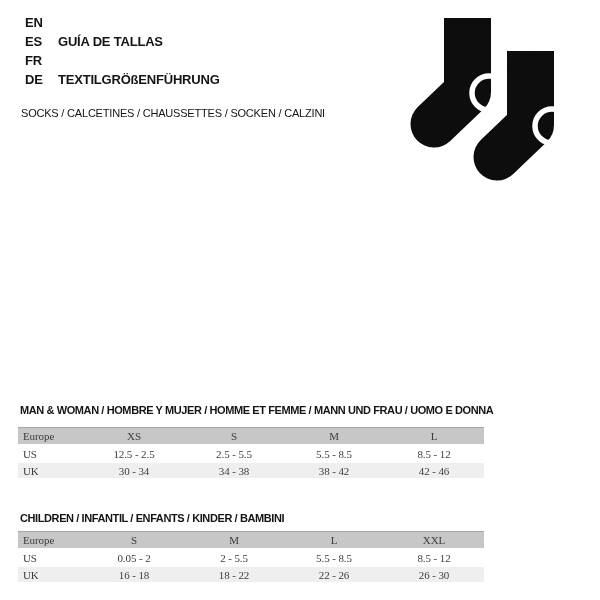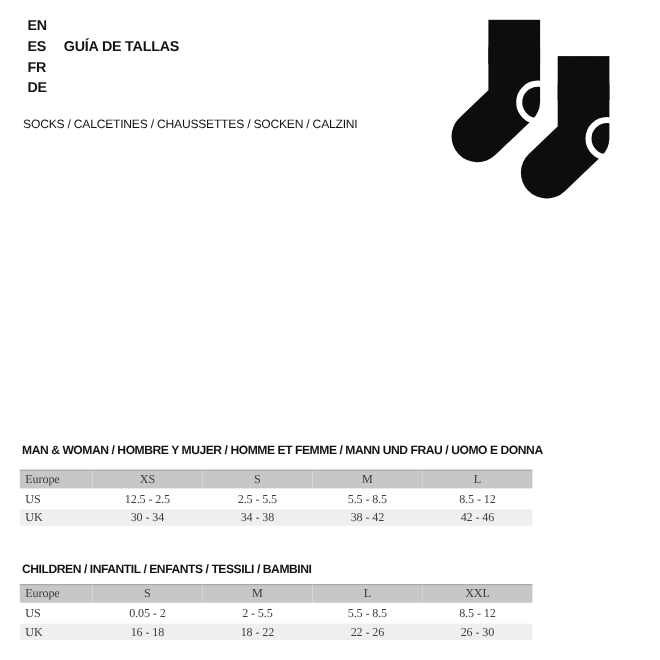--- a/index.html
+++ b/index.html
@@ -56,20 +56,21 @@
     </div>
     <div class="lang-row">
       <span class="lang-code">ES</span>
       <span class="lang-label">GUÍA DE TALLAS</span>
     </div>
     <div class="lang-row">
       <span class="lang-code">FR</span>
     </div>
     <div class="lang-row">
       <span class="lang-code">DE</span>
+      <span class="lang-label">TEXTILGRÖßENFÜHRUNG</span>
     </div>
   </div>
 
   <div class="category-header">SOCKS / CALCETINES / CHAUSSETTES / SOCKEN / CALZINI</div>
 
   <svg class="socks-art" viewBox="400 0 180 192" aria-hidden="true">
 
     <g>
       <rect x="444" y="18" width="47" height="40" fill="#0d0d0d"></rect>
       <path d="M467.5 45 L467.5 92 L434 124" fill="none" stroke="#0d0d0d" stroke-width="47" stroke-linecap="round" stroke-linejoin="round"></path>
@@ -110,21 +111,21 @@
       <tr class="alt">
         <td class="lead">UK</td>
         <td>30 - 34</td>
         <td>34 - 38</td>
         <td>38 - 42</td>
         <td>42 - 46</td>
       </tr>
     </tbody>
   </table>
 
-  <div id="title-2" class="table-title">CHILDREN / INFANTIL / ENFANTS / TESSILI / BAMBINI</div>
+  <div id="title-2" class="table-title">CHILDREN / INFANTIL / ENFANTS / KINDER / BAMBINI</div>
   <table id="table-2" class="size-table">
     <colgroup>
         <col style="width:66px">
         <col style="width:100px">
         <col style="width:100px">
         <col style="width:100px">
         <col style="width:100px">
       </colgroup>
     <tbody>
       <tr class="hdr">

